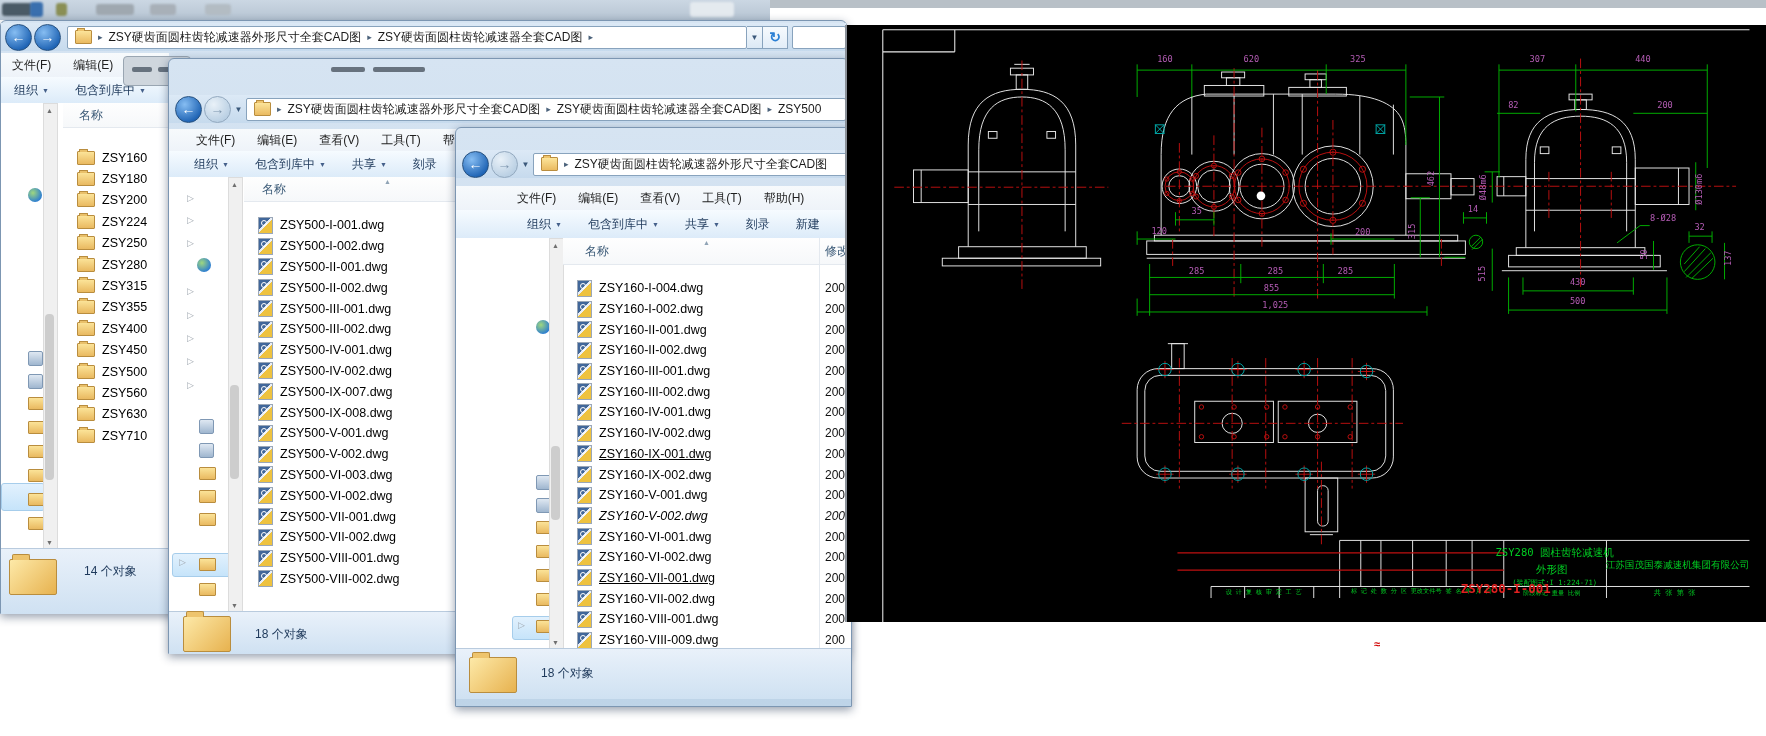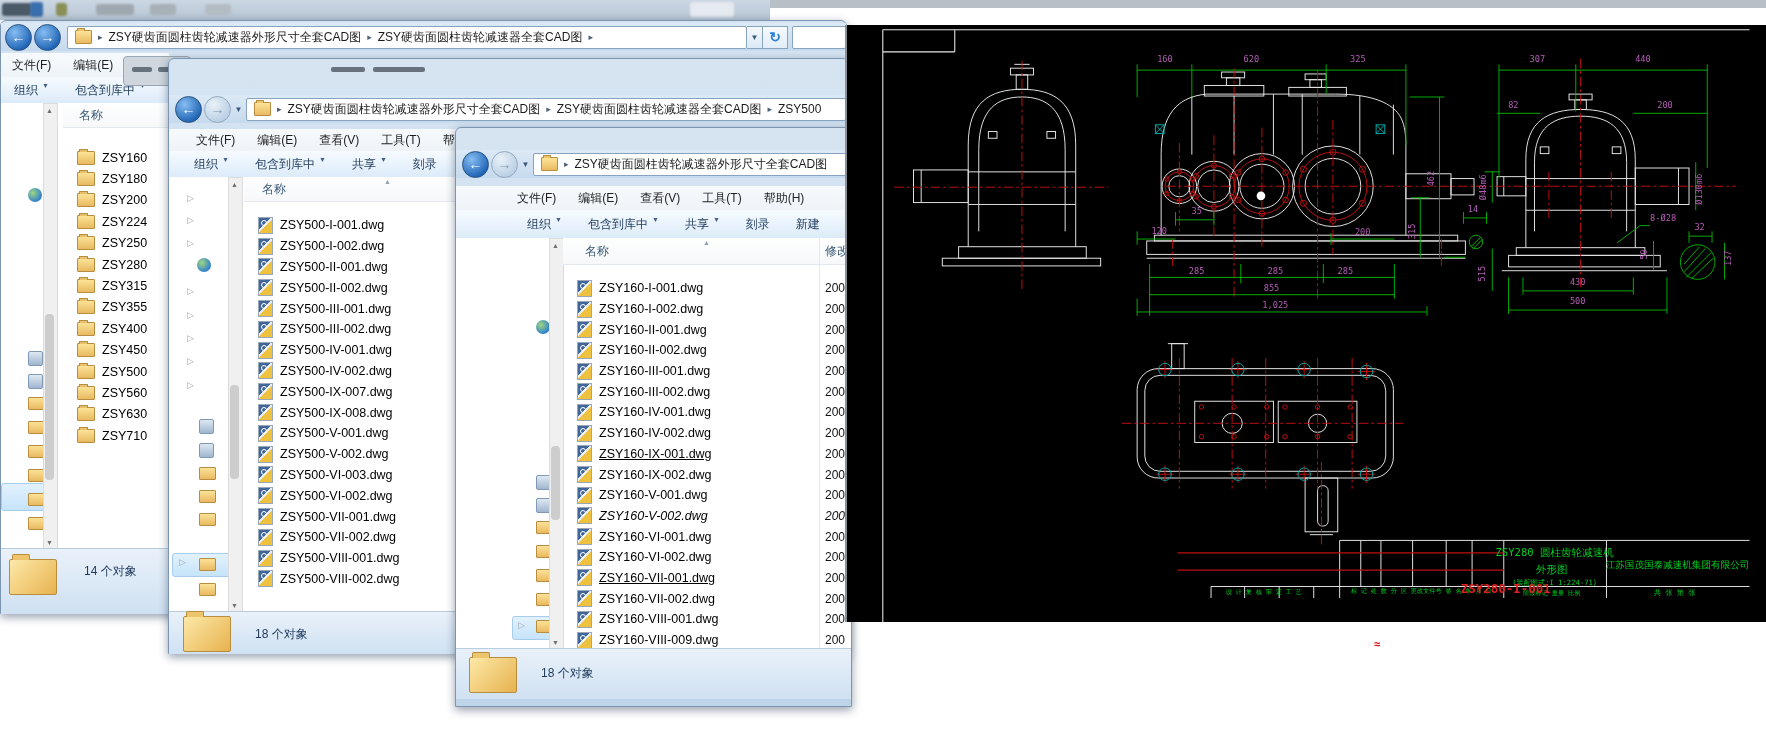--- a/index.html
+++ b/index.html
@@ -31,21 +31,21 @@
   .smallbtn{width:15px;height:21px;border:1px solid #88a3bd;border-left:none;background:linear-gradient(#f4f9fd,#dcE9f5);
     display:flex;align-items:center;justify-content:center;color:#3a587a;font-size:8px;flex:none;}
   .refresh{width:24px;height:21px;border:1px solid #88a3bd;border-left:none;background:linear-gradient(#f6fafd,#e2edf8);
     display:flex;align-items:center;justify-content:center;color:#2a7fd4;font-size:14px;font-weight:bold;flex:none;}
   .searchfield{height:21px;background:#fff;border:1px solid #88a3bd;border-radius:2px;flex:none;margin-left:4px;}
   .menubar{position:absolute;background:linear-gradient(#f7fafc,#eef3f9);border-bottom:1px solid #d9e3ee;
     display:flex;align-items:center;overflow:hidden;}
   .menu-item{font-size:12px;color:#1e1e1e;padding:0 11px;flex:none;}
   .toolbar{position:absolute;background:linear-gradient(#f6fbff,#dcebf9);
     border-bottom:1px solid #c6d6e8;display:flex;align-items:center;overflow:hidden;}
-  .tool-item{font-size:12px;color:#1e395b;padding:0 13px;flex:none;display:flex;align-items:flex-start;gap:4px;}
+  .tool-item{font-size:12px;color:#1e395b;padding:0 13px;flex:none;display:flex;align-items:center;gap:4px;}
   .caret{font-size:7px;color:#44608a;}
   .body{position:absolute;background:#fff;overflow:hidden;}
   .tree{position:absolute;top:0;bottom:0;background:#fff;}
   .listpane{position:absolute;top:0;bottom:0;overflow:hidden;}
   .colheader{position:absolute;left:0;right:0;top:0;border-bottom:1px solid #e4e9ef;
     background:linear-gradient(#fefefe,#f6f8fa);display:flex;align-items:center;}
   .colheader .hname{font-size:12px;color:#3b5a77;}
   .sortglyph{position:absolute;top:1px;font-size:7px;color:#8fa3b5;}
   .rows{position:absolute;left:0;right:0;}
   .row{display:flex;align-items:center;gap:7px;padding-left:14px;position:relative;}
@@ -411,21 +411,21 @@
     <div class="listpane" style="left:107px;right:0;">
       <div class="colheader" style="height:26px;">
         <span class="hname" style="padding-left:22px;">名称</span>
         <span class="sortglyph" style="left:140px;">▲</span>
         <span class="hname" style="position:absolute;left:262px;">修改</span>
       </div>
       <div class="coldiv" style="left:256px;"></div>
       <div class="rows" id="w3rows" style="top:40px;">
             <div class="row" style="height: 20.7px;">
               <span class="dwg"></span>
-              <span class="lbl">ZSY160-I-001.dwg</span>
+              <span class="lbl">ZSY160-I-004.dwg</span>
               <span class="datecell" style="left: 262px;">200</span>
             </div>
             <div class="row" style="height: 20.7px;">
               <span class="dwg"></span>
               <span class="lbl">ZSY160-I-002.dwg</span>
               <span class="datecell" style="left: 262px;">200</span>
             </div>
             <div class="row" style="height: 20.7px;">
               <span class="dwg"></span>
               <span class="lbl">ZSY160-II-001.dwg</span>

